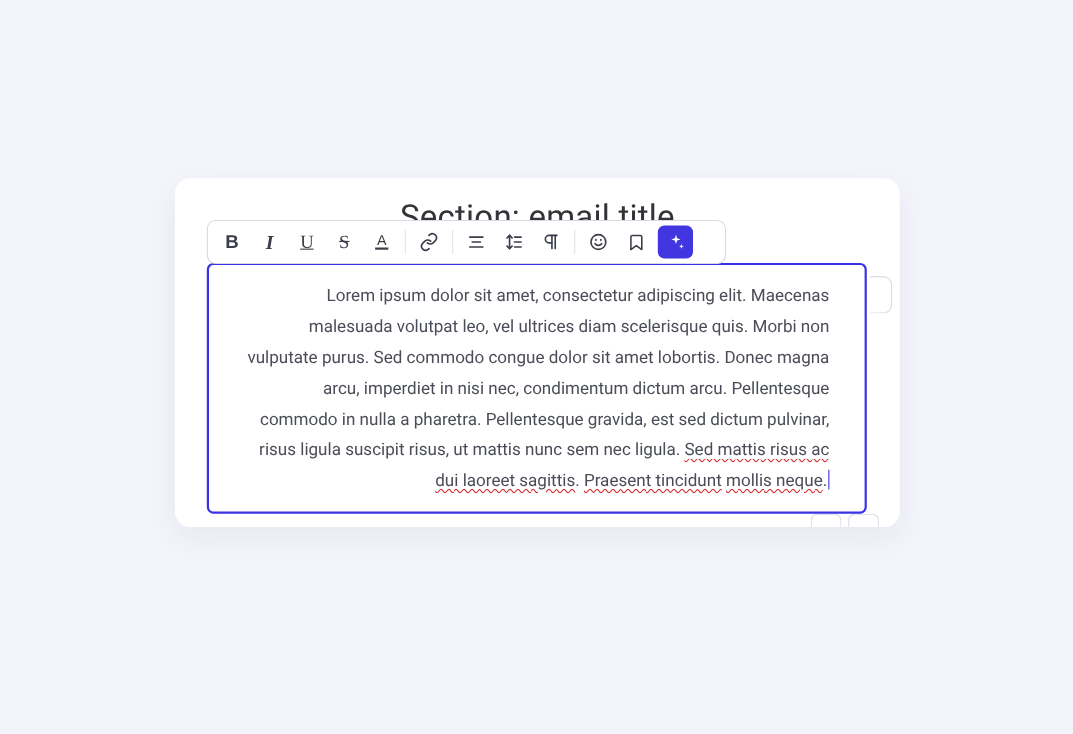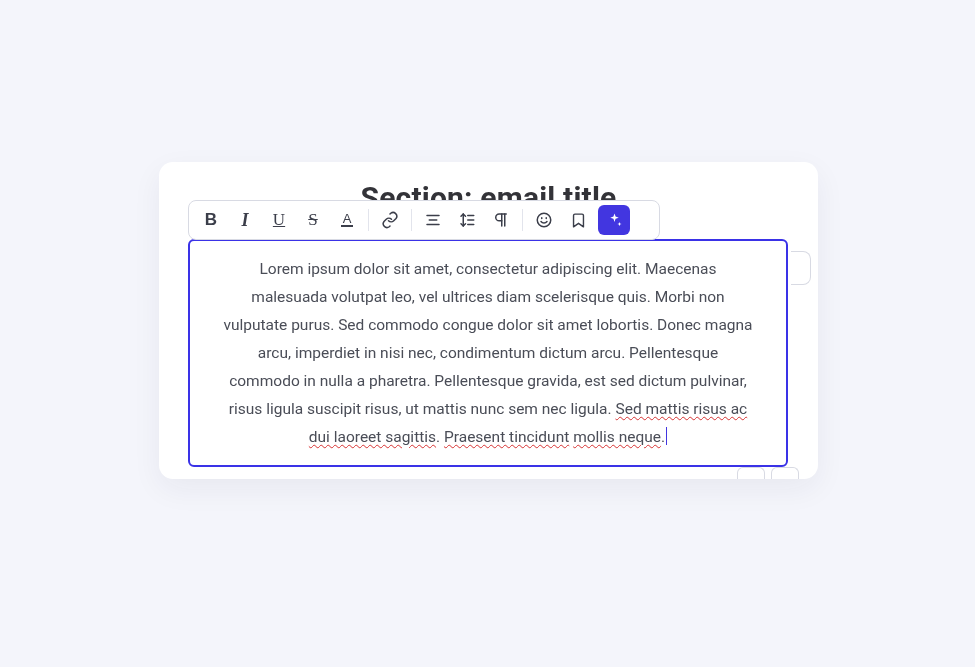--- a/index.html
+++ b/index.html
@@ -23,21 +23,21 @@
     overflow: hidden;
   }
   .section-title {
     position: absolute;
     top: 18px;
     left: 0;
     width: 100%;
     text-align: center;
     font-size: 30px;
     color: #333338;
-    font-weight: 700;
+    font-weight: 400;
     letter-spacing: 0.2px;
   }
   .toolbar {
     position: absolute;
     top: 38px;
     left: 29px;
     width: 472px;
     height: 40px;
     background: #ffffff;
     border: 1px solid #d8dae3;
@@ -85,21 +85,21 @@
     border: 2px solid #3a32e7;
     border-radius: 6px;
     background: #ffffff;
     padding: 14px 32px 10px 32px;
     z-index: 4;
   }
   .editor .content {
     font-size: 15.5px;
     line-height: 28px;
     color: #4a4d57;
-    text-align: center;
+    text-align: right;
   }
   .spellerr {
     text-decoration: underline wavy #d63232;
     text-decoration-thickness: 1px;
     text-underline-offset: 2px;
   }
   .caret {
     display: inline-block;
     width: 1px;
     height: 18px;

